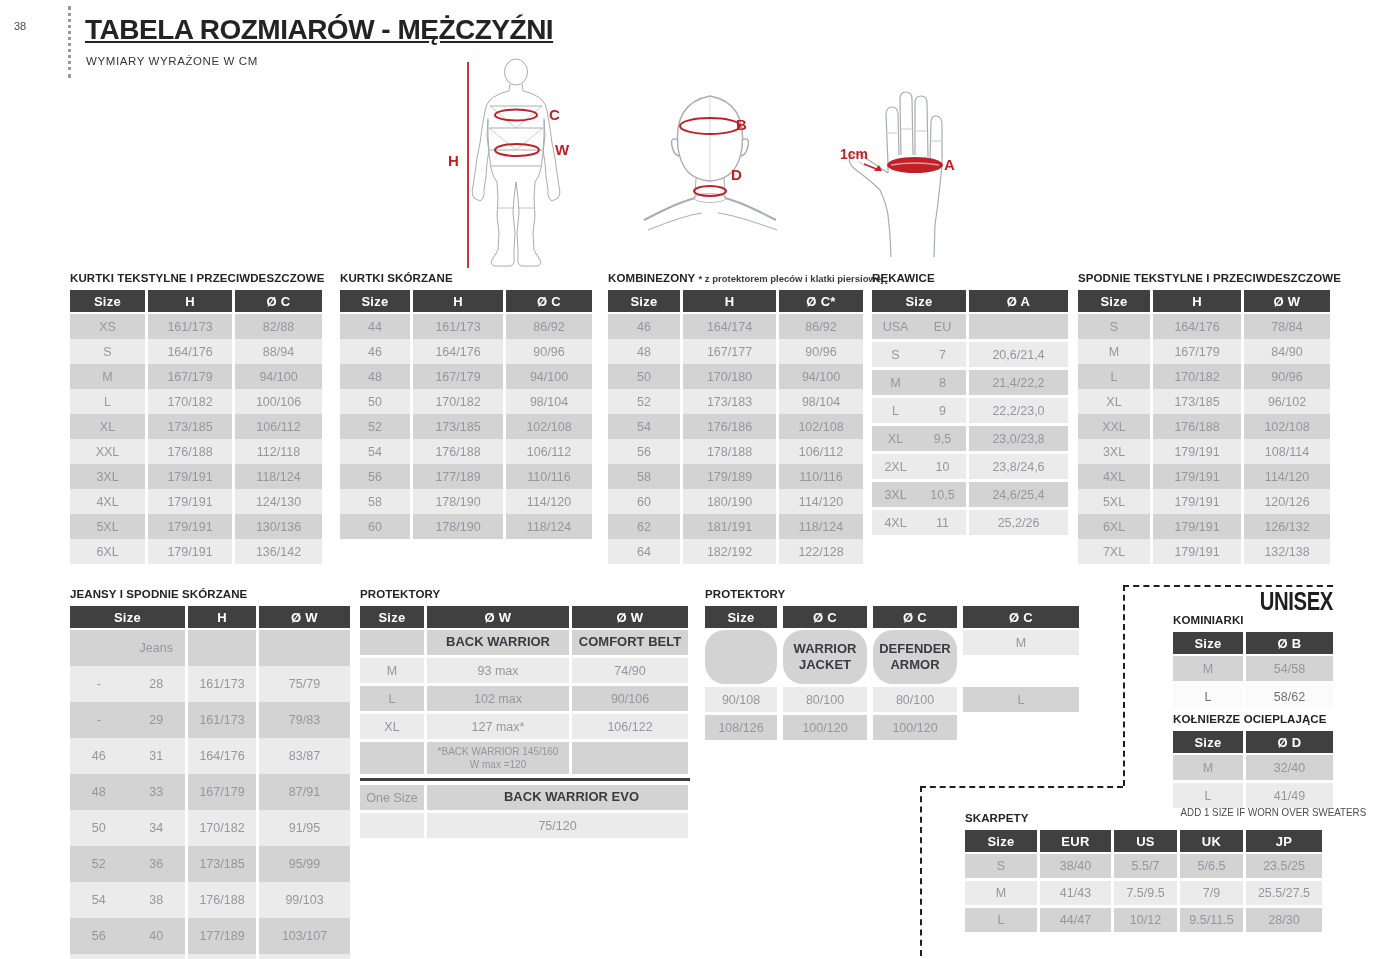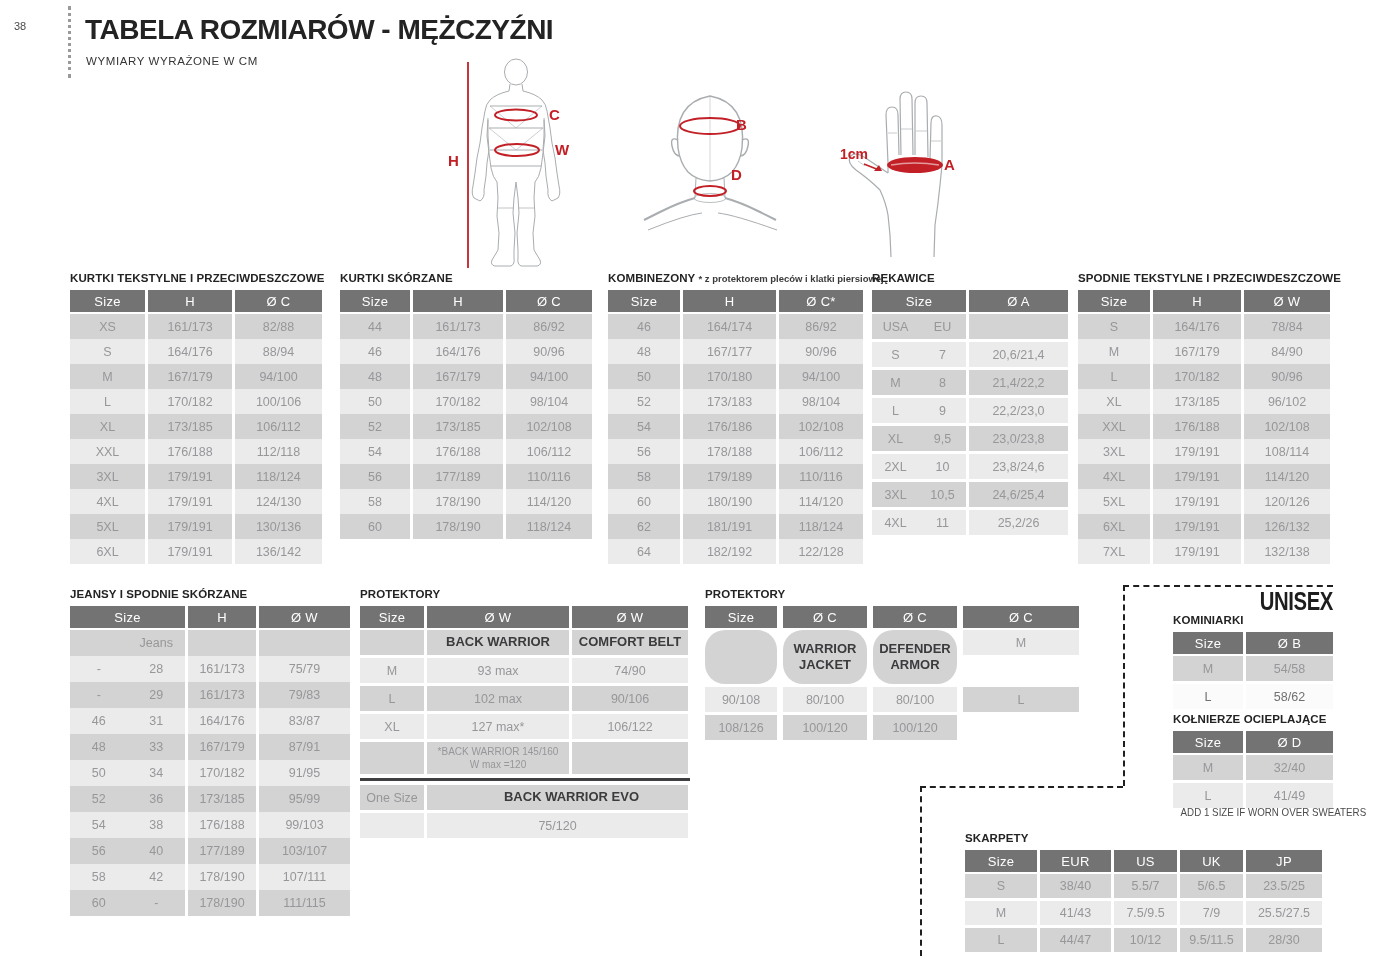--- a/index.html
+++ b/index.html
@@ -5,45 +5,45 @@
   html,body{margin:0;padding:0;}
   body{
     width:1396px;height:959px;position:relative;overflow:hidden;
     background:#ffffff;font-family:"Liberation Sans",sans-serif;
     -webkit-font-smoothing:antialiased;
   }
   .abs{position:absolute;}
   
   .pagenum{left:14px;top:20px;font-size:11px;color:#4a4a4a;}
   .dotline{left:68px;top:6px;height:72px;border-left:3px dotted #9a9a9a;width:0;}
-  .title{left:85px;top:14px;font-size:28px;font-weight:bold;color:#232323;letter-spacing:-0.5px;}
+  .title{left:85px;top:14px;font-size:28px;font-weight:bold;color:#232323;letter-spacing:-0.5px;text-decoration:underline;}
   .subtitle{left:86px;top:55px;font-size:11.5px;color:#363636;letter-spacing:0.6px;}
   
   .tblwrap{position:absolute;}
   .tbl-title{font-size:11.5px;font-weight:bold;color:#232323;margin-bottom:6px;letter-spacing:0.1px;white-space:nowrap;}
   .title-note{font-size:9.5px;font-weight:bold;color:#3b3b3d;letter-spacing:0;}
   .thead,.tbody{display:grid;column-gap:3px;}
   .thead{margin-bottom:2px;}
   .th{
-    height:22px;background:#737373;color:#ffffff;font-size:13px;font-weight:normal;
+    height:22px;background:#404040;color:#ffffff;font-size:13px;font-weight:bold;
     display:flex;align-items:center;justify-content:center;letter-spacing:0.3px;
   }
   .td{
     height:25px;font-size:12.5px;color:#97979a;
     display:flex;align-items:center;justify-content:center;text-align:center;
   }
   .td.dark{background:#d3d3d4;}
   .td.light{background:#ebebec;}
   .td.split{padding:0;}
   .td .half{flex:1;text-align:center;}
   .td.boldcell{color:#3b3b3d;font-weight:bold;font-size:13px;line-height:1.25;}
   .td.notecell{flex-direction:column;font-size:10px;line-height:1.3;}
   .sep{height:3px;background:#3f3f41;margin:4px 0;}
   .gapped .tbody{row-gap:3px;}
-  #jeansy .td{height:26px;}
+  #jeansy .td{height:36px;}
   #skarpety .td{height:24px;}
   #protc .thead,#protc .tbody{column-gap:6px;}
   #protc .td.r0{height:54px;border-radius:20px;}
   #protw .td.r4{height:32px;}
   #kominiarki .td.light{background:#fbfbfb;color:#707073;}
   
   .dash{border-color:#1f1f1f;}
   .dash.h{border-top:2px dashed #1f1f1f;height:0;}
   .dash.v{border-left:2px dashed #1f1f1f;width:0;}
   .unisex-title{
@@ -538,21 +538,21 @@
         <div class="td r0 dark">M</div>
         <div class="td r0 dark">32/40</div>
         <div class="td r1 light">L</div>
         <div class="td r1 light">41/49</div>
       </div>
     </div>
 </div>
 
 <div class="abs add-note">ADD 1 SIZE IF WORN OVER SWEATERS</div>
 
-<div class="tblwrap gapped" style="left:965px;top:832px;width:360px;">
+<div class="tblwrap gapped" style="left:965px;top:812px;width:360px;">
   <div class="tbl-title">SKARPETY</div>
   <div class="tbl" id="skarpety">
       <div class="thead" style="grid-template-columns: 72px 71px 63px 63px 76px;">
         <div class="th">Size</div>
         <div class="th">EUR</div>
         <div class="th">US</div>
         <div class="th">UK</div>
         <div class="th">JP</div>
       </div>
       <div class="tbody" style="grid-template-columns: 72px 71px 63px 63px 76px;">

